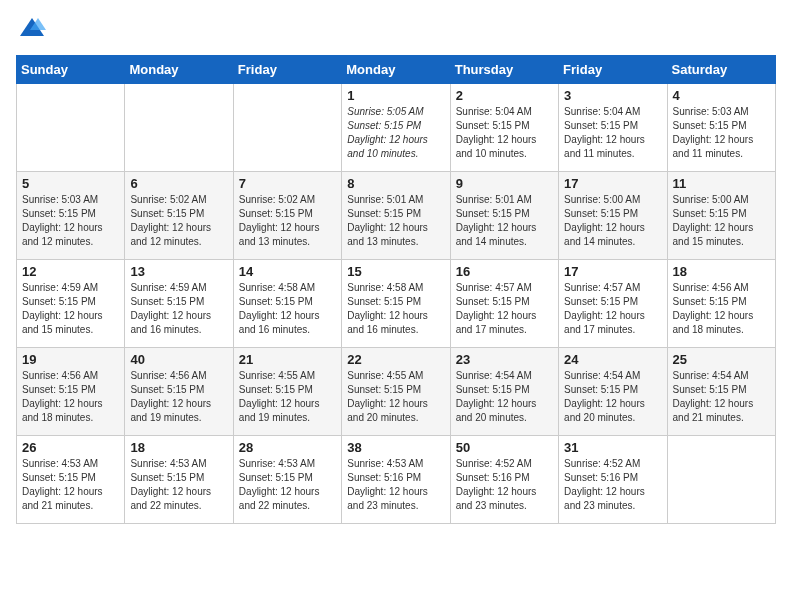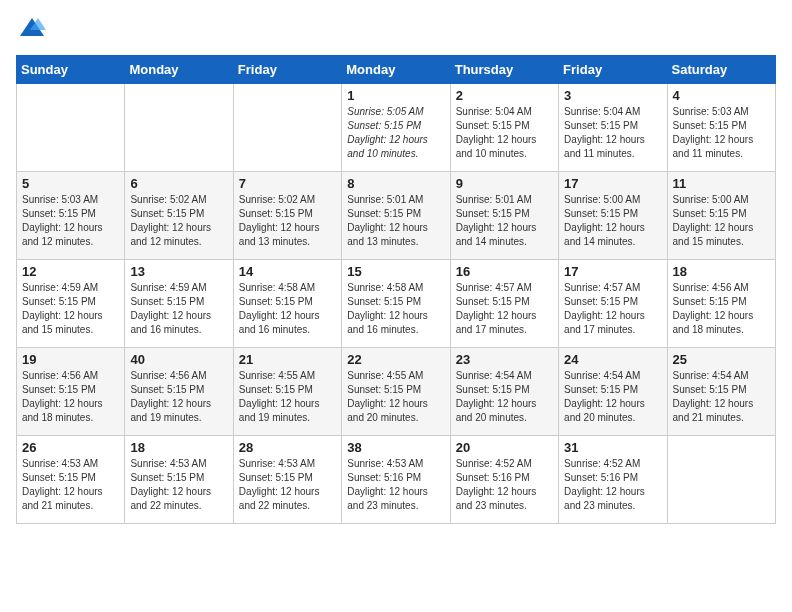--- a/index.html
+++ b/index.html
@@ -330,21 +330,21 @@
 and 22 minutes.</div>
         </td>
         <td>
           <span class="day-num">38</span>
           <div class="day-info" style="white-space: pre-line;">Sunrise: 4:53 AM
 Sunset: 5:16 PM
 Daylight: 12 hours
 and 23 minutes.</div>
         </td>
         <td>
-          <span class="day-num">20</span>
+          <span class="day-num">50</span>
           <div class="day-info" style="white-space: pre-line;">Sunrise: 4:52 AM
 Sunset: 5:16 PM
 Daylight: 12 hours
 and 23 minutes.</div>
         </td>
         <td>
           <span class="day-num">31</span>
           <div class="day-info" style="white-space: pre-line;">Sunrise: 4:52 AM
 Sunset: 5:16 PM
 Daylight: 12 hours

